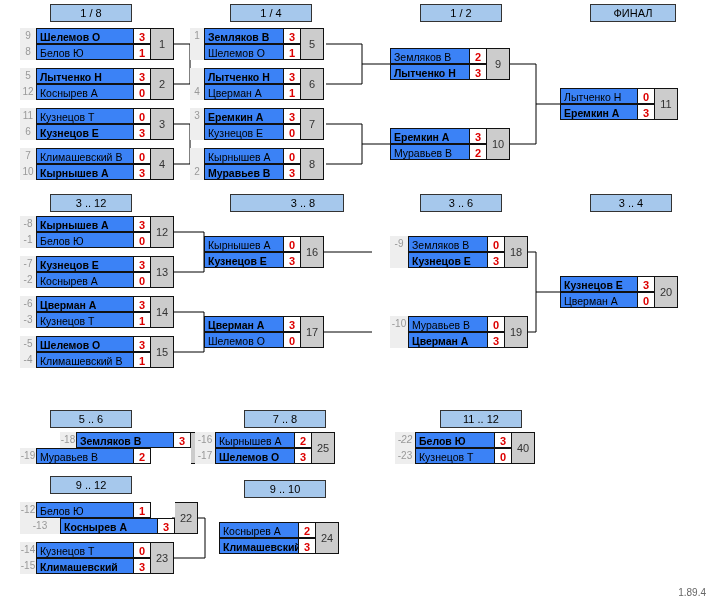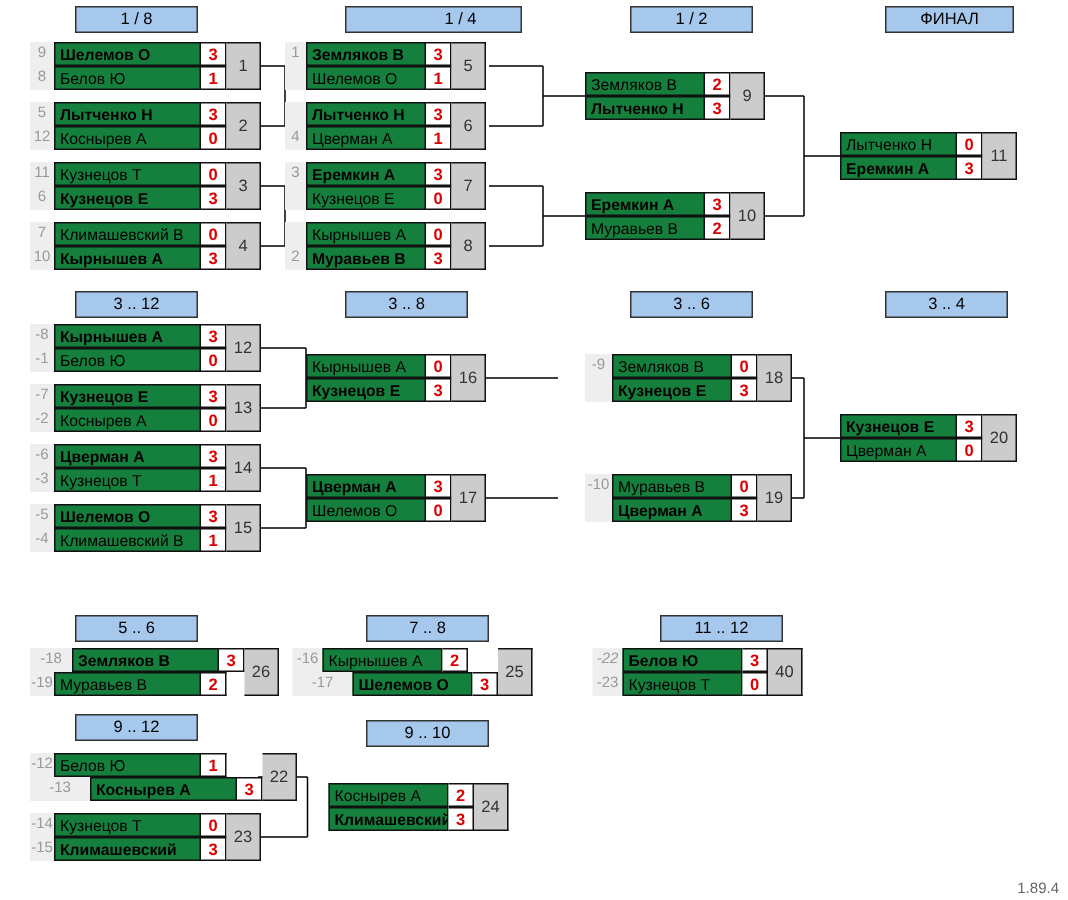--- a/index.html
+++ b/index.html
@@ -39,21 +39,21 @@
     line-height: 16px;
   }
   .seed {
     width: 16px;
     text-align: center;
     background: #eee;
     color: #999;
     font-size: 10px;
   }
   .name {
-    background: #15803d;
+    background: #3b82f6;
     padding: 0 3px;
     box-sizing: border-box;
     border: 1px solid #111;
     font-size: 10.5px;
     white-space: nowrap;
     overflow: hidden;
   }
   .name.winner { font-weight: bold; }
   .score {
     width: 16px;
@@ -119,25 +119,25 @@
     <line x1="510" y1="332" x2="536" y2="332" stroke="#000" stroke-width="1"></line>
     <line x1="536" y1="252" x2="536" y2="332" stroke="#000" stroke-width="1"></line>
     <line x1="536" y1="292" x2="560" y2="292" stroke="#000" stroke-width="1"></line>
     <line x1="172" y1="518" x2="205" y2="518" stroke="#000" stroke-width="1"></line>
     <line x1="172" y1="558" x2="205" y2="558" stroke="#000" stroke-width="1"></line>
     <line x1="205" y1="518" x2="205" y2="558" stroke="#000" stroke-width="1"></line>
     <line x1="205" y1="538" x2="205" y2="538" stroke="#000" stroke-width="1"></line>
   </svg>
 <div id="stage">
     <div class="header" style="left: 50px; top: 4px; width: 80px;">1 / 8</div>
-    <div class="header" style="left: 230px; top: 4px; width: 80px; padding-left: 36px;">1 / 4</div>
+    <div class="header" style="left: 230px; top: 4px; width: 80px;">1 / 4</div>
     <div class="header" style="left: 420px; top: 4px; width: 80px;">1 / 2</div>
     <div class="header" style="left: 590px; top: 4px; width: 84px;">ФИНАЛ</div>
     <div class="header" style="left: 50px; top: 194px; width: 80px;">3 .. 12</div>
-    <div class="header" style="left: 230px; top: 194px; width: 80px;">3 .. 8</div>
+    <div class="header" style="left: 230px; top: 194px; width: 80px; padding-left: 32px;">3 .. 8</div>
     <div class="header" style="left: 420px; top: 194px; width: 80px;">3 .. 6</div>
     <div class="header" style="left: 590px; top: 194px; width: 80px;">3 .. 4</div>
     <div class="header" style="left: 50px; top: 410px; width: 80px;">5 .. 6</div>
     <div class="header" style="left: 244px; top: 410px; width: 80px;">7 .. 8</div>
     <div class="header" style="left: 440px; top: 410px; width: 80px;">11 .. 12</div>
     <div class="header" style="left: 50px; top: 476px; width: 80px;">9 .. 12</div>
     <div class="header" style="left: 244px; top: 480px; width: 80px;">9 .. 10</div>
     <div class="match" style="left: 20px; top: 28px;">
       <div class="rows">
         <div class="row">
@@ -426,41 +426,41 @@
         <div class="row">
           <div class="name" style="width: 78px;">Цверман А</div>
           <div class="score">0</div>
         </div>
       </div>
       <div class="mnum">20</div>
     </div>
     <div class="match" style="left: 20px; top: 432px;">
       <div class="rows">
         <div class="row">
-          <div class="seed" style="width: 28px;">-18</div>
+          <div class="seed" style="width: 16px; margin-left: 40px;">-18</div>
           <div class="name winner" style="width: 98px;">Земляков В</div>
           <div class="score">3</div>
         </div>
         <div class="row">
           <div class="seed" style="width: 16px;">-19</div>
           <div class="name" style="width: 98px;">Муравьев В</div>
           <div class="score">2</div>
         </div>
       </div>
       <div class="mnum">26</div>
     </div>
     <div class="match" style="left: 195px; top: 432px;">
       <div class="rows">
         <div class="row">
           <div class="seed" style="width: 20px;">-16</div>
           <div class="name" style="width: 80px;">Кырнышев А</div>
           <div class="score">2</div>
         </div>
         <div class="row">
-          <div class="seed" style="width: 40px;">-17</div>
+          <div class="seed" style="width: 20px;">-17</div>
           <div class="name winner" style="width: 80px;">Шелемов О</div>
           <div class="score">3</div>
         </div>
       </div>
       <div class="mnum">25</div>
     </div>
     <div class="match" style="left: 395px; top: 432px;">
       <div class="rows">
         <div class="row">
           <div class="seed" style="width: 20px; font-style: italic;">-22</div>

